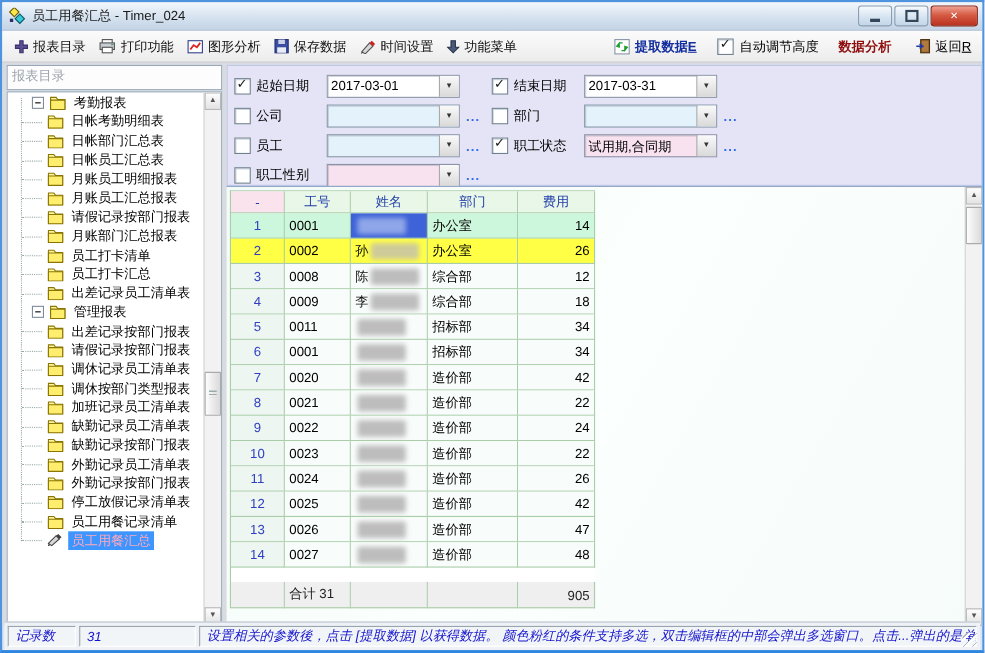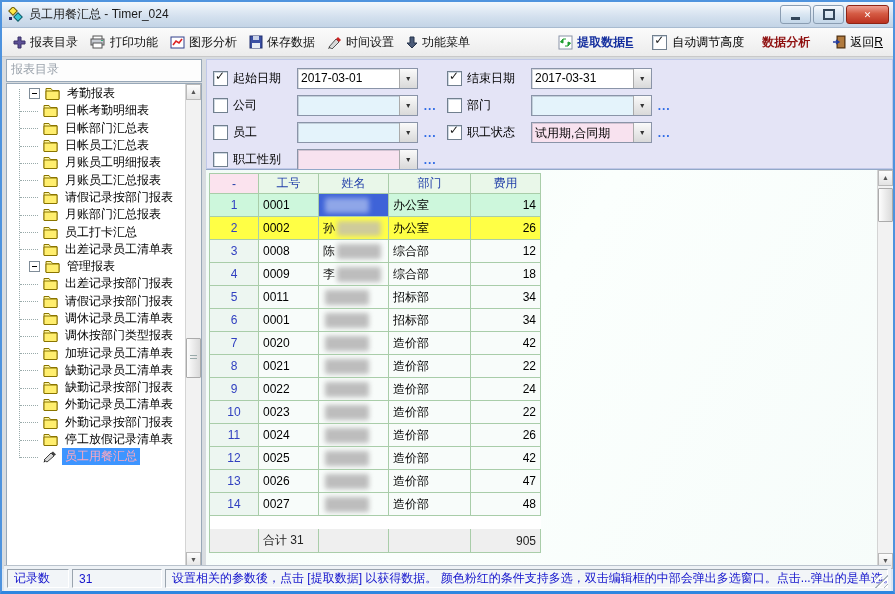--- a/index.html
+++ b/index.html
@@ -76,22 +76,22 @@
   .blur-name{width:44px;height:15px;background:#BDBDBD;border-radius:2px;filter:blur(2.5px);margin-left:2px;}
   .row-cur .blur-name{background:#8FA6E8;}
   .row-yellow .blur-name{background:#CFCB9A;}
   .nprefix{color:#111;}
   .trow-total .c{background:#EFEFEF;color:#222;height:24px;margin-top:13px;}
   .trow-total .c0{color:#222;}
   
   .tt1{width:60px;} 
   
   .statusbar{position:absolute;left:2px;right:2px;bottom:0;height:26px;background:#EEF2F6;border-top:1px solid #B9C2CC;display:flex;align-items:center;padding:2px 3px;box-sizing:border-box;gap:3px;color:#1414CC;}
-  .seg{height:19px;box-sizing:border-box;border:1px solid;border-color:#9AA4AE #FFFFFF #FFFFFF #9AA4AE;display:flex;align-items:center;padding:0 6px;background:#F2F5F8;white-space:nowrap;overflow:hidden;}
-  .seg1{width:62px;} .seg2{width:90px;} .seg3{flex:1;}
+  .seg{height:19px;box-sizing:border-box;border:1px solid;border-color:#9AA4AE #FFFFFF #FFFFFF #9AA4AE;display:flex;align-items:center;padding:0 6px;background:#F2F5F8;white-space:nowrap;overflow:hidden;font-style:italic;}
+  .seg1{width:62px;} .seg2{width:106px;} .seg3{flex:1;}
   .grip{position:absolute;right:3px;bottom:3px;width:13px;height:13px;background:
     repeating-linear-gradient(135deg,transparent 0 3px,#A9B4BF 3px 4px,#FFFFFF 4px 6px);}
 </style>
 </head>
 <body>
 
 <div class="window">
 
   <div class="titlebar">
     <svg class="title-icon" viewBox="0 0 17 16">
@@ -281,20 +281,31 @@
             </div>
             <div class="titem">
 
               <span class="ticon folder">
                 <svg width="15" height="13" viewBox="0 0 15 13">
                   <path d="M1 1.5h5l1.5 2H14v8.5H1z" fill="#FFF7A0" stroke="#8A7500"></path>
                   <path d="M1 4h13v8.5H1z" fill="#FFEE6E" stroke="#8A7500"></path>
                 </svg>
               </span>
 
+              <span class="tlabel">员工打卡清单</span>
+            </div>
+            <div class="titem">
+
+              <span class="ticon folder">
+                <svg width="15" height="13" viewBox="0 0 15 13">
+                  <path d="M1 1.5h5l1.5 2H14v8.5H1z" fill="#FFF7A0" stroke="#8A7500"></path>
+                  <path d="M1 4h13v8.5H1z" fill="#FFEE6E" stroke="#8A7500"></path>
+                </svg>
+              </span>
+
               <span class="tlabel">员工打卡汇总</span>
             </div>
             <div class="titem">
 
               <span class="ticon folder">
                 <svg width="15" height="13" viewBox="0 0 15 13">
                   <path d="M1 1.5h5l1.5 2H14v8.5H1z" fill="#FFF7A0" stroke="#8A7500"></path>
                   <path d="M1 4h13v8.5H1z" fill="#FFEE6E" stroke="#8A7500"></path>
                 </svg>
               </span>
@@ -414,20 +425,31 @@
             <div class="titem">
 
               <span class="ticon folder">
                 <svg width="15" height="13" viewBox="0 0 15 13">
                   <path d="M1 1.5h5l1.5 2H14v8.5H1z" fill="#FFF7A0" stroke="#8A7500"></path>
                   <path d="M1 4h13v8.5H1z" fill="#FFEE6E" stroke="#8A7500"></path>
                 </svg>
               </span>
 
               <span class="tlabel">停工放假记录清单表</span>
+            </div>
+            <div class="titem">
+
+              <span class="ticon folder">
+                <svg width="15" height="13" viewBox="0 0 15 13">
+                  <path d="M1 1.5h5l1.5 2H14v8.5H1z" fill="#FFF7A0" stroke="#8A7500"></path>
+                  <path d="M1 4h13v8.5H1z" fill="#FFEE6E" stroke="#8A7500"></path>
+                </svg>
+              </span>
+
+              <span class="tlabel">员工用餐记录清单</span>
             </div>
             <div class="titem tsel">
 
               <span class="ticon hand">
                 <svg width="15" height="12" viewBox="0 0 15 12">
                   <path d="M1 9 L8 2 L11 5 L4 11 Z" fill="#D8D8D8" stroke="#404040"></path>
                   <path d="M8 2 L10 0.5 L13 3.5 L11 5 Z" fill="#404040"></path>
                   <path d="M0.5 11.5 l2 -0.8 -1.2 -1.2 z" fill="#111"></path>
                 </svg>
               </span>

